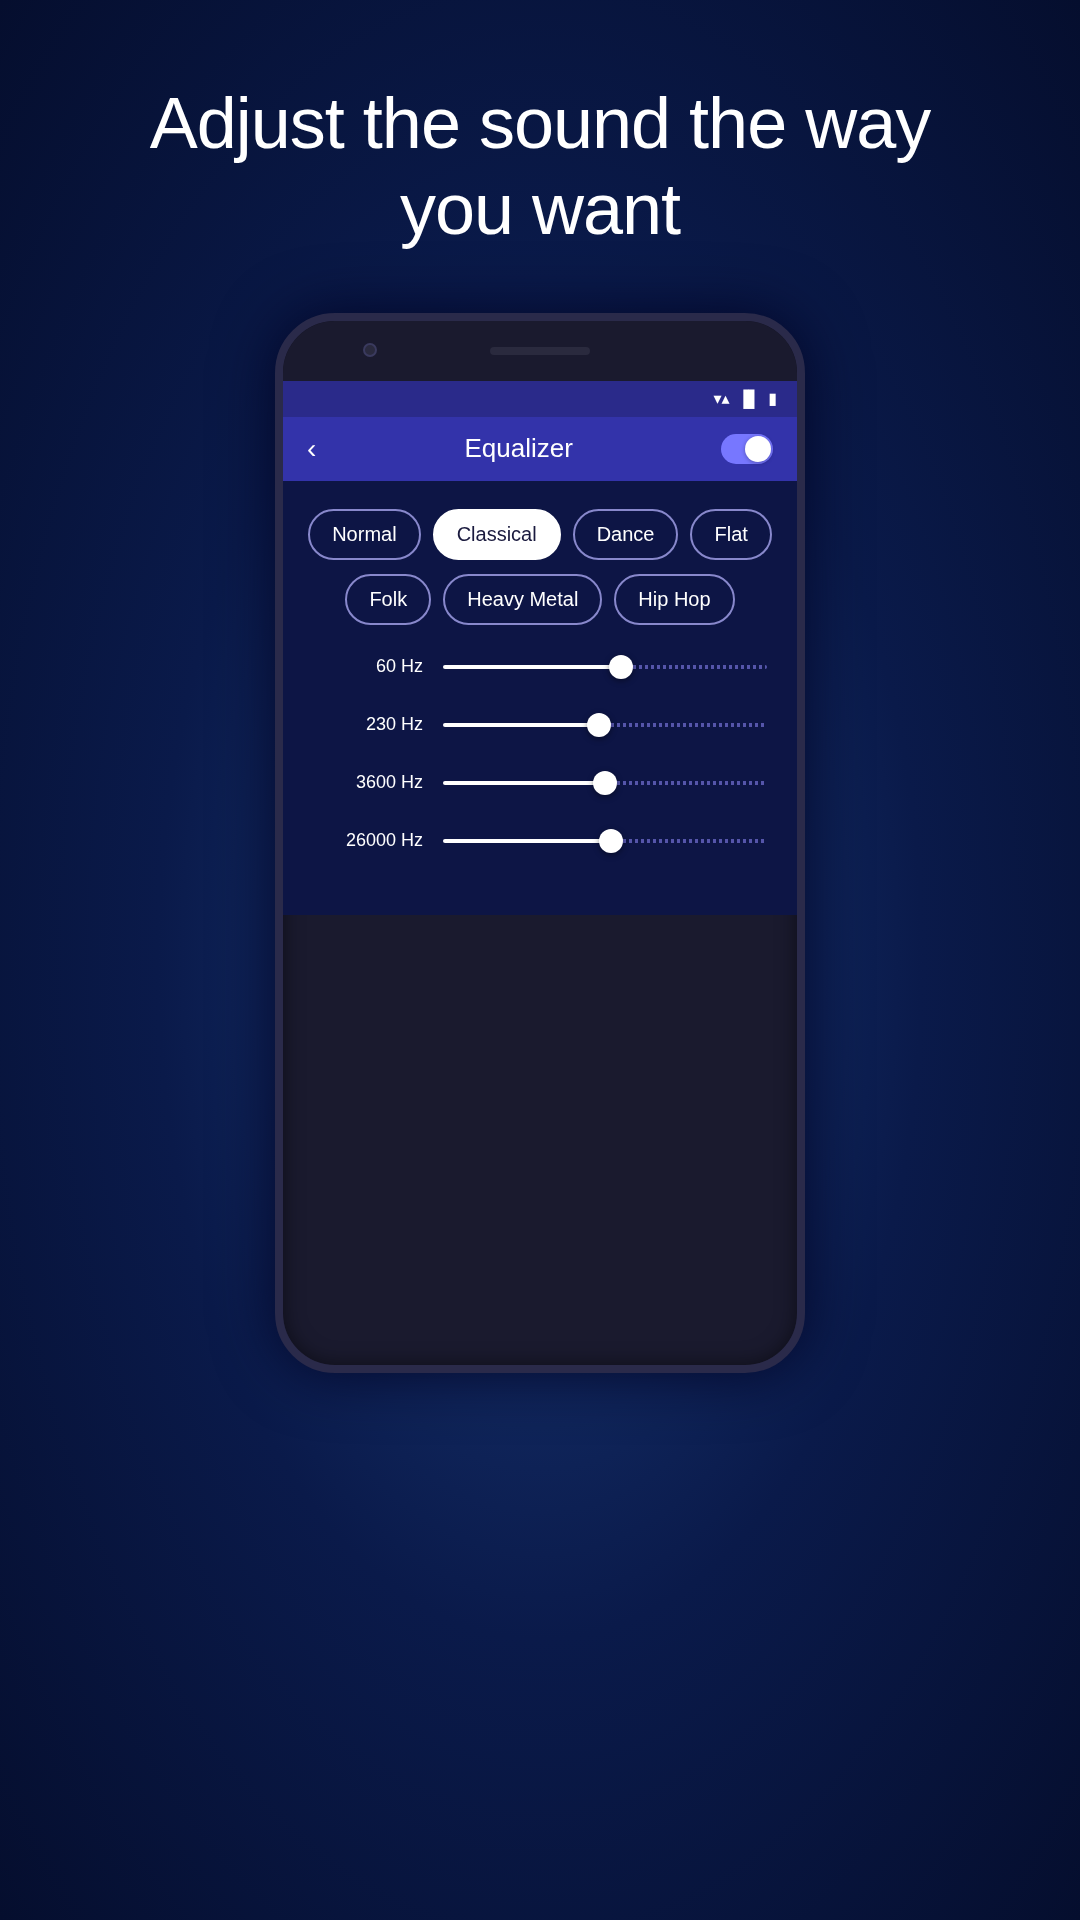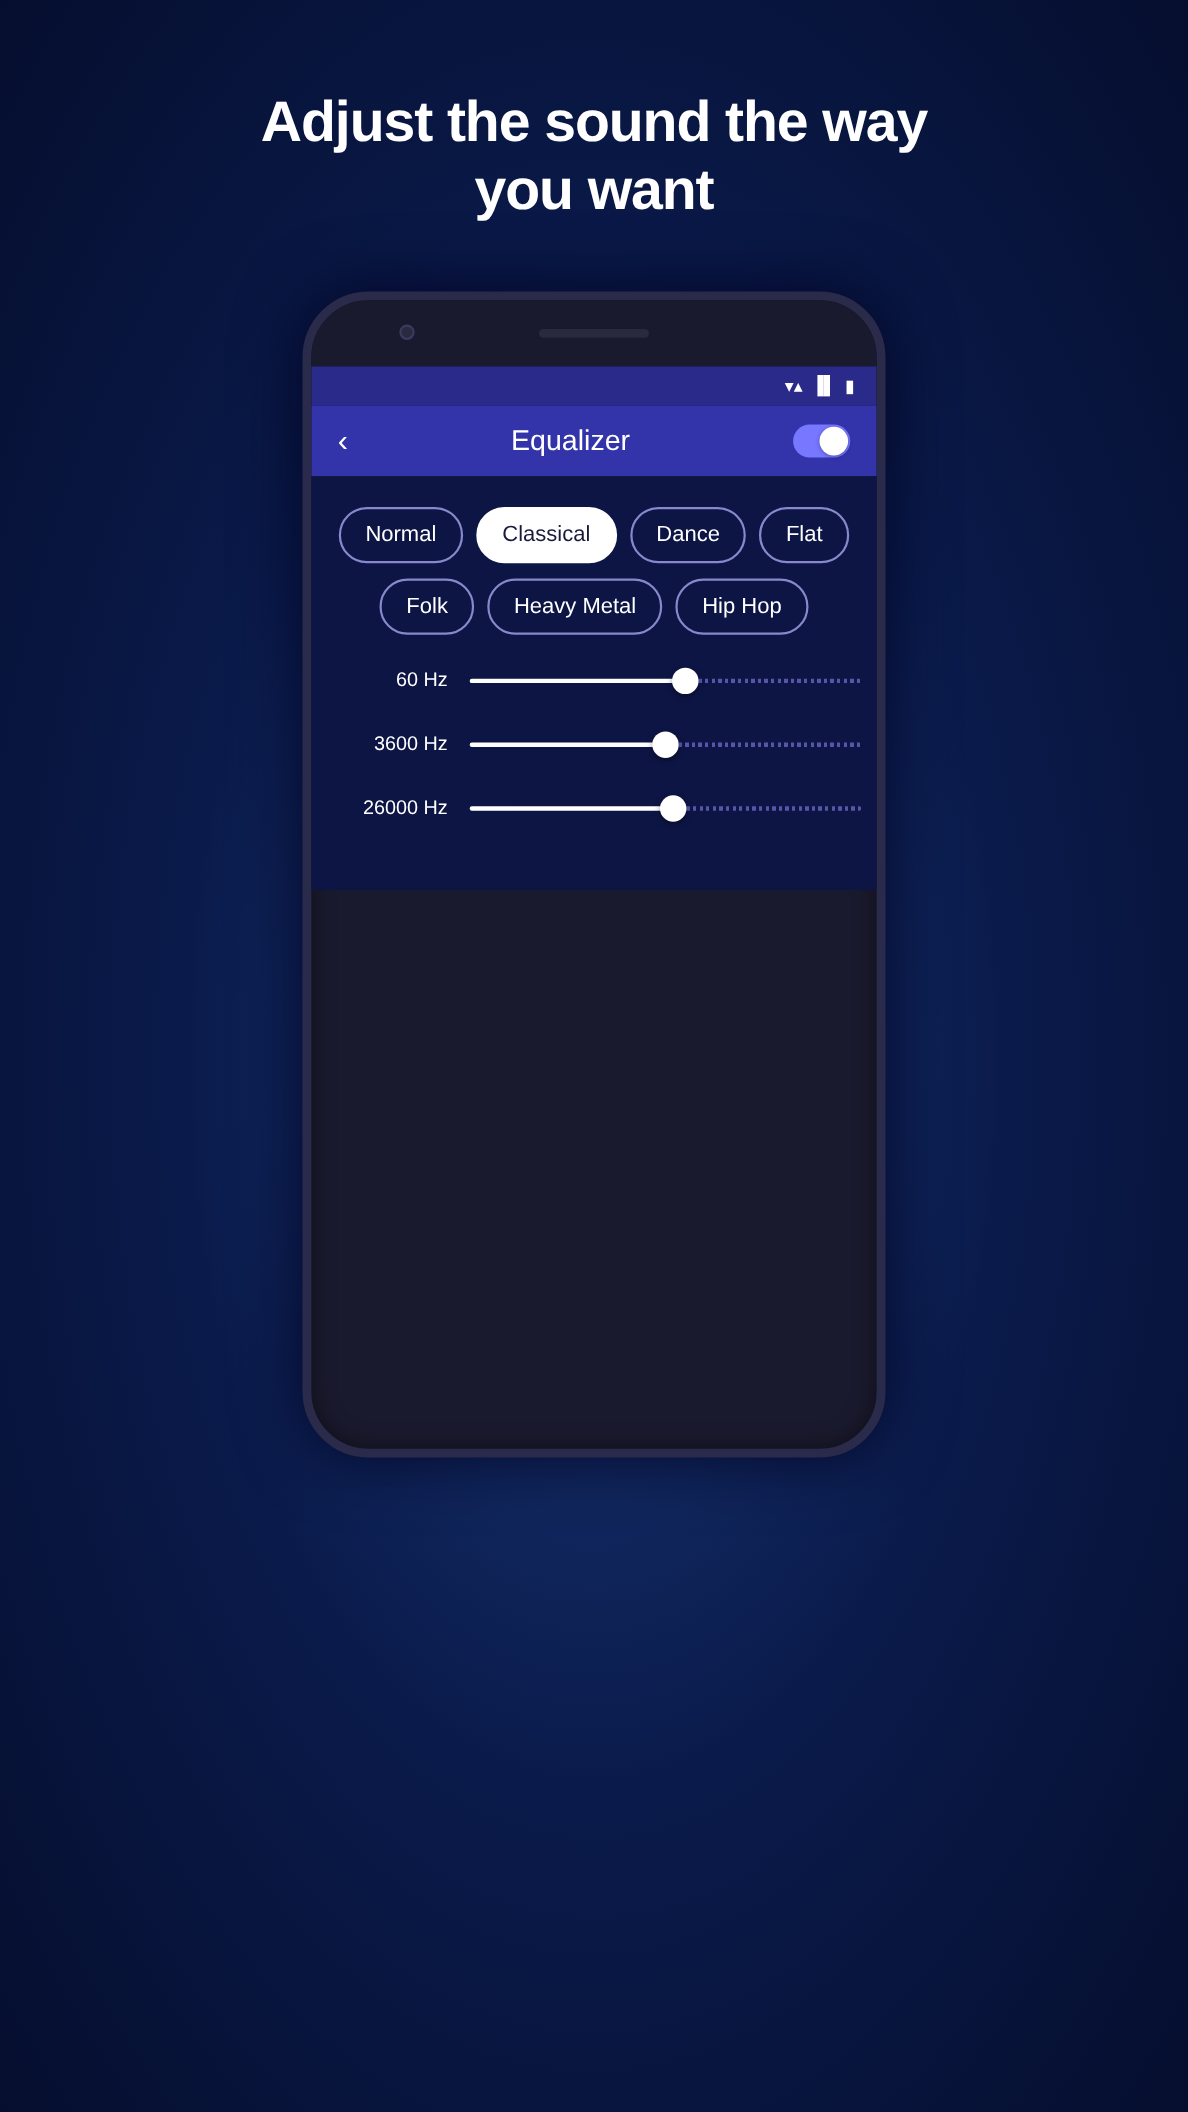--- a/index.html
+++ b/index.html
@@ -10,22 +10,22 @@
       background: radial-gradient(ellipse at center, #1a3a7a 0%, #0a1a4a 50%, #050e2e 100%);
       display: flex;
       flex-direction: column;
       align-items: center;
       font-family: 'Segoe UI', Arial, sans-serif;
       overflow: hidden;
     }
 
     .headline {
       color: white;
-      font-size: 52px;
-      font-weight: 700;
+      font-size: 72px;
+      font-weight: 400;
       text-align: center;
       margin-top: 80px;
       line-height: 1.2;
       padding: 0 60px;
       letter-spacing: -1px;
     }
 
     .phone-wrapper {
       margin-top: 60px;
       width: 530px;
@@ -140,21 +140,21 @@
       right: 2px;
       top: 2px;
       box-shadow: 0 1px 4px rgba(0,0,0,0.3);
     }
 
     
     .app-content {
       width: 100%;
       background: #0d1545;
       flex: 1;
-      padding: 28px 4px;
+      padding: 28px 20px;
     }
 
     
     .genre-row {
       display: flex;
       justify-content: center;
       gap: 12px;
       margin-bottom: 14px;
     }
 
@@ -268,20 +268,29 @@
       <div class="slider-row">
         <span class="slider-label">60 Hz</span>
         <div class="slider-combo">
           <div style="width:100%; height:4px; background: linear-gradient(to right, white 55%, transparent 55%); border-radius:2px; position:relative;">
             <div style="position:absolute; left:55%; top:0; right:0; height:4px; background: repeating-linear-gradient(to right, #5555aa 0px, #5555aa 3px, transparent 3px, transparent 6px); border-radius:2px;"></div>
             <div class="slider-thumb" style="left:55%;"></div>
           </div>
         </div>
       </div>
 
+      <div class="slider-row">
+        <span class="slider-label">230 Hz</span>
+        <div class="slider-combo">
+          <div style="width:100%; height:4px; background: linear-gradient(to right, white 48%, transparent 48%); border-radius:2px; position:relative;">
+            <div style="position:absolute; left:48%; top:0; right:0; height:4px; background: repeating-linear-gradient(to right, #5555aa 0px, #5555aa 3px, transparent 3px, transparent 6px); border-radius:2px;"></div>
+            <div class="slider-thumb" style="left:48%;"></div>
+          </div>
+        </div>
+      </div>
 
 
       <div class="slider-row">
         <span class="slider-label">3600 Hz</span>
         <div class="slider-combo">
           <div style="width:100%; height:4px; background: linear-gradient(to right, white 50%, transparent 50%); border-radius:2px; position:relative;">
             <div style="position:absolute; left:50%; top:0; right:0; height:4px; background: repeating-linear-gradient(to right, #5555aa 0px, #5555aa 3px, transparent 3px, transparent 6px); border-radius:2px;"></div>
             <div class="slider-thumb" style="left:50%;"></div>
           </div>
         </div>

